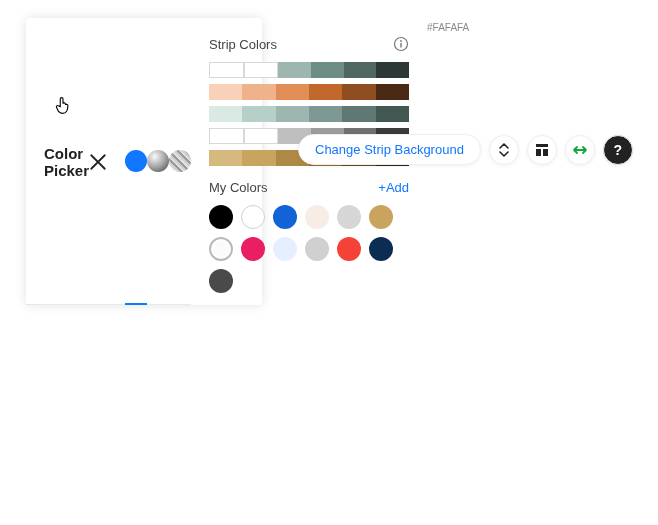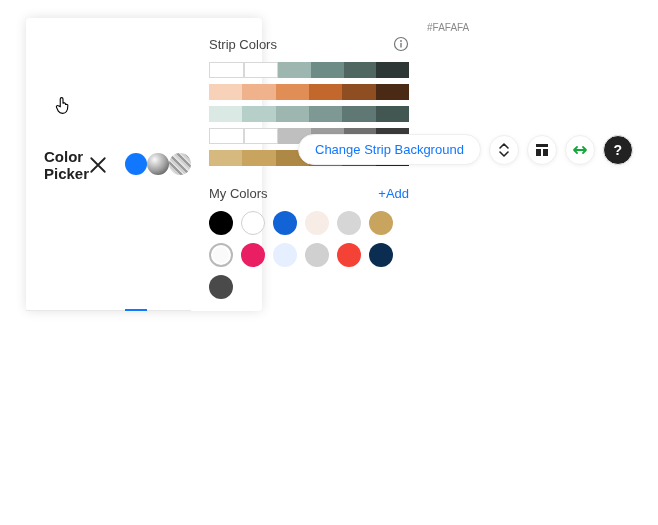--- a/index.html
+++ b/index.html
@@ -258,21 +258,21 @@
         <div class="theme-row">
           <div class="sw" style="background: rgb(214, 185, 127);"></div>
           <div class="sw" style="background: rgb(201, 164, 94);"></div>
           <div class="sw" style="background: rgb(174, 136, 69);"></div>
           <div class="sw" style="background: rgb(142, 108, 49);"></div>
           <div class="sw" style="background: rgb(94, 71, 32);"></div>
           <div class="sw" style="background: rgb(44, 34, 16);"></div>
         </div>
       </div>
 
-    <div class="section-head" style="margin-top:20px;">
+    <div class="section-head" style="margin-top:14px;">
       <span>My Colors</span>
       <span class="spacer"></span>
       <span class="add-link">+Add</span>
     </div>
     <div class="swatch-grid" id="my-colors">
         <div class="swatch" style="background: rgb(0, 0, 0);"></div>
         <div class="swatch white" style="background: rgb(255, 255, 255);"></div>
         <div class="swatch" style="background: rgb(17, 99, 214);"></div>
         <div class="swatch" style="background: rgb(247, 236, 230);"></div>
         <div class="swatch" style="background: rgb(214, 214, 214);"></div>

